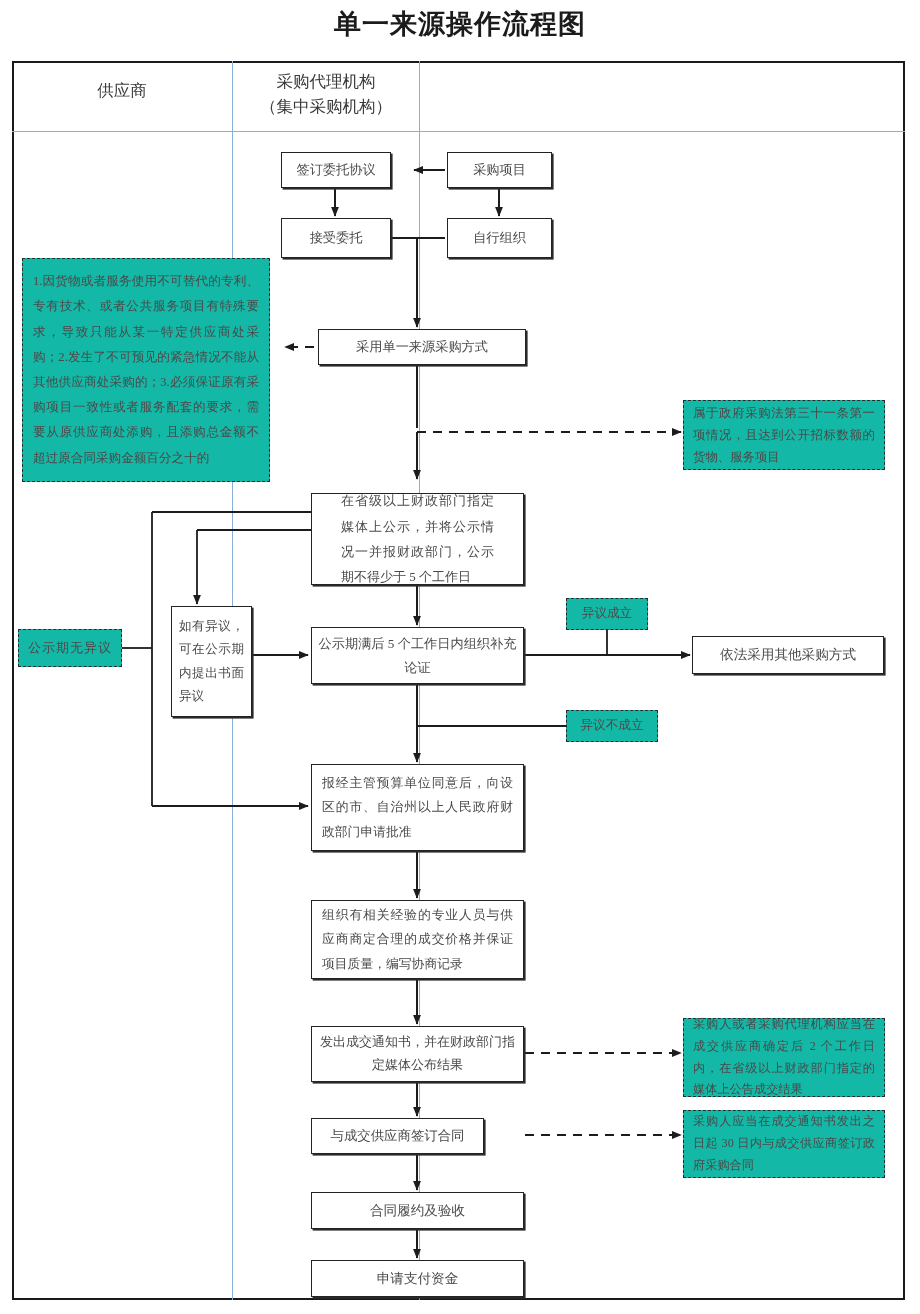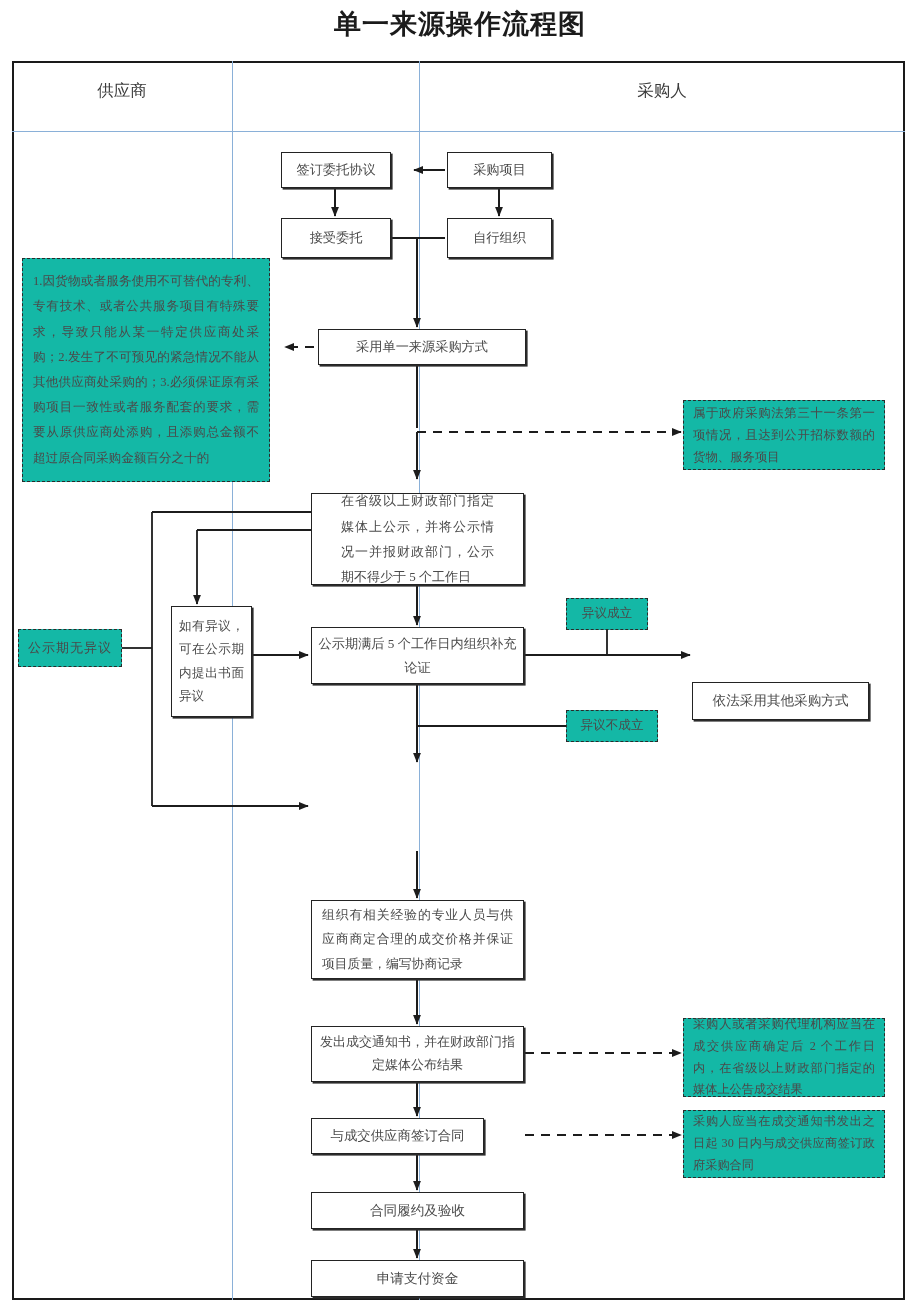--- a/index.html
+++ b/index.html
@@ -57,22 +57,23 @@
   <div class="title">单一来源操作流程图</div>
 
   <div class="frame"></div>
   <div class="vdiv" style="left:232px;height:1239px;"></div>
   <div class="vdiv" style="left:419px;height:1239px;"></div>
   <div class="hdiv" style="left:12px;top:131px;width:893px;"></div>
 
   <div class="lane-head" style="left:14px;top:79px;width:216px;">
     <span>供应商</span>
   </div>
-  <div class="lane-head" style="left:421px;top:79px;width:482px;">
-    <span>采购人</span>
+  <div class="lane-head" style="left:234px;top:70px;width:184px;">
+    <span>采购代理机构</span><br>
+    <span>（集中采购机构）</span>
   </div>
 
   <svg class="wires" viewBox="0 0 920 1314">
     <defs>
       <marker id="ah" markerWidth="11" markerHeight="11" refX="9.2" refY="4" orient="auto" markerUnits="userSpaceOnUse">
         <path d="M0,0 L10,4 L0,8 z" fill="#1c1c1c"></path>
       </marker>
     </defs>
 
     <path class="ln" d="M445,170 L414,170" marker-end="url(#ah)"></path>
@@ -175,24 +176,27 @@
   </div>
 
   <div class="node dashed" style="left:566px;top:598px;width:82px;height:32px;font-size:12.6px;">
     <span class="txt">异议成立</span>
   </div>
 
   <div class="node dashed" style="left:566px;top:710px;width:92px;height:32px;font-size:12.6px;">
     <span class="txt">异议不成立</span>
   </div>
 
-  <div class="node solid" style="left:692px;top:636px;width:177px;height:38px;font-size:13.6px;margin-top:46px;">
+  <div class="node solid" style="left:692px;top:636px;width:192px;height:38px;font-size:13.6px;">
     <span class="txt">依法采用其他采购方式</span>
   </div>
 
+  <div class="node solid justify" style="left:311px;top:764px;width:213px;height:87px;font-size:12.8px;line-height:1.9;padding:4px 10px;">
+    <span class="txt">报经主管预算单位同意后，向设区的市、自治州以上人民政府财政部门申请批准</span>
+  </div>
 
   <div class="node solid justify" style="left:311px;top:900px;width:213px;height:79px;font-size:12.8px;line-height:1.9;padding:4px 10px;">
     <span class="txt">组织有相关经验的专业人员与供应商商定合理的成交价格并保证项目质量，编写协商记录</span>
   </div>
 
   <div class="node solid" style="left:311px;top:1026px;width:213px;height:56px;font-size:13px;line-height:1.75;">
     <span class="txt">发出成交通知书，并在财政部门指定媒体公布结果</span>
   </div>
 
   <div class="node dashed justify" style="left:683px;top:1018px;width:202px;height:79px;font-size:12.2px;line-height:1.8;padding:5px 9px;">

